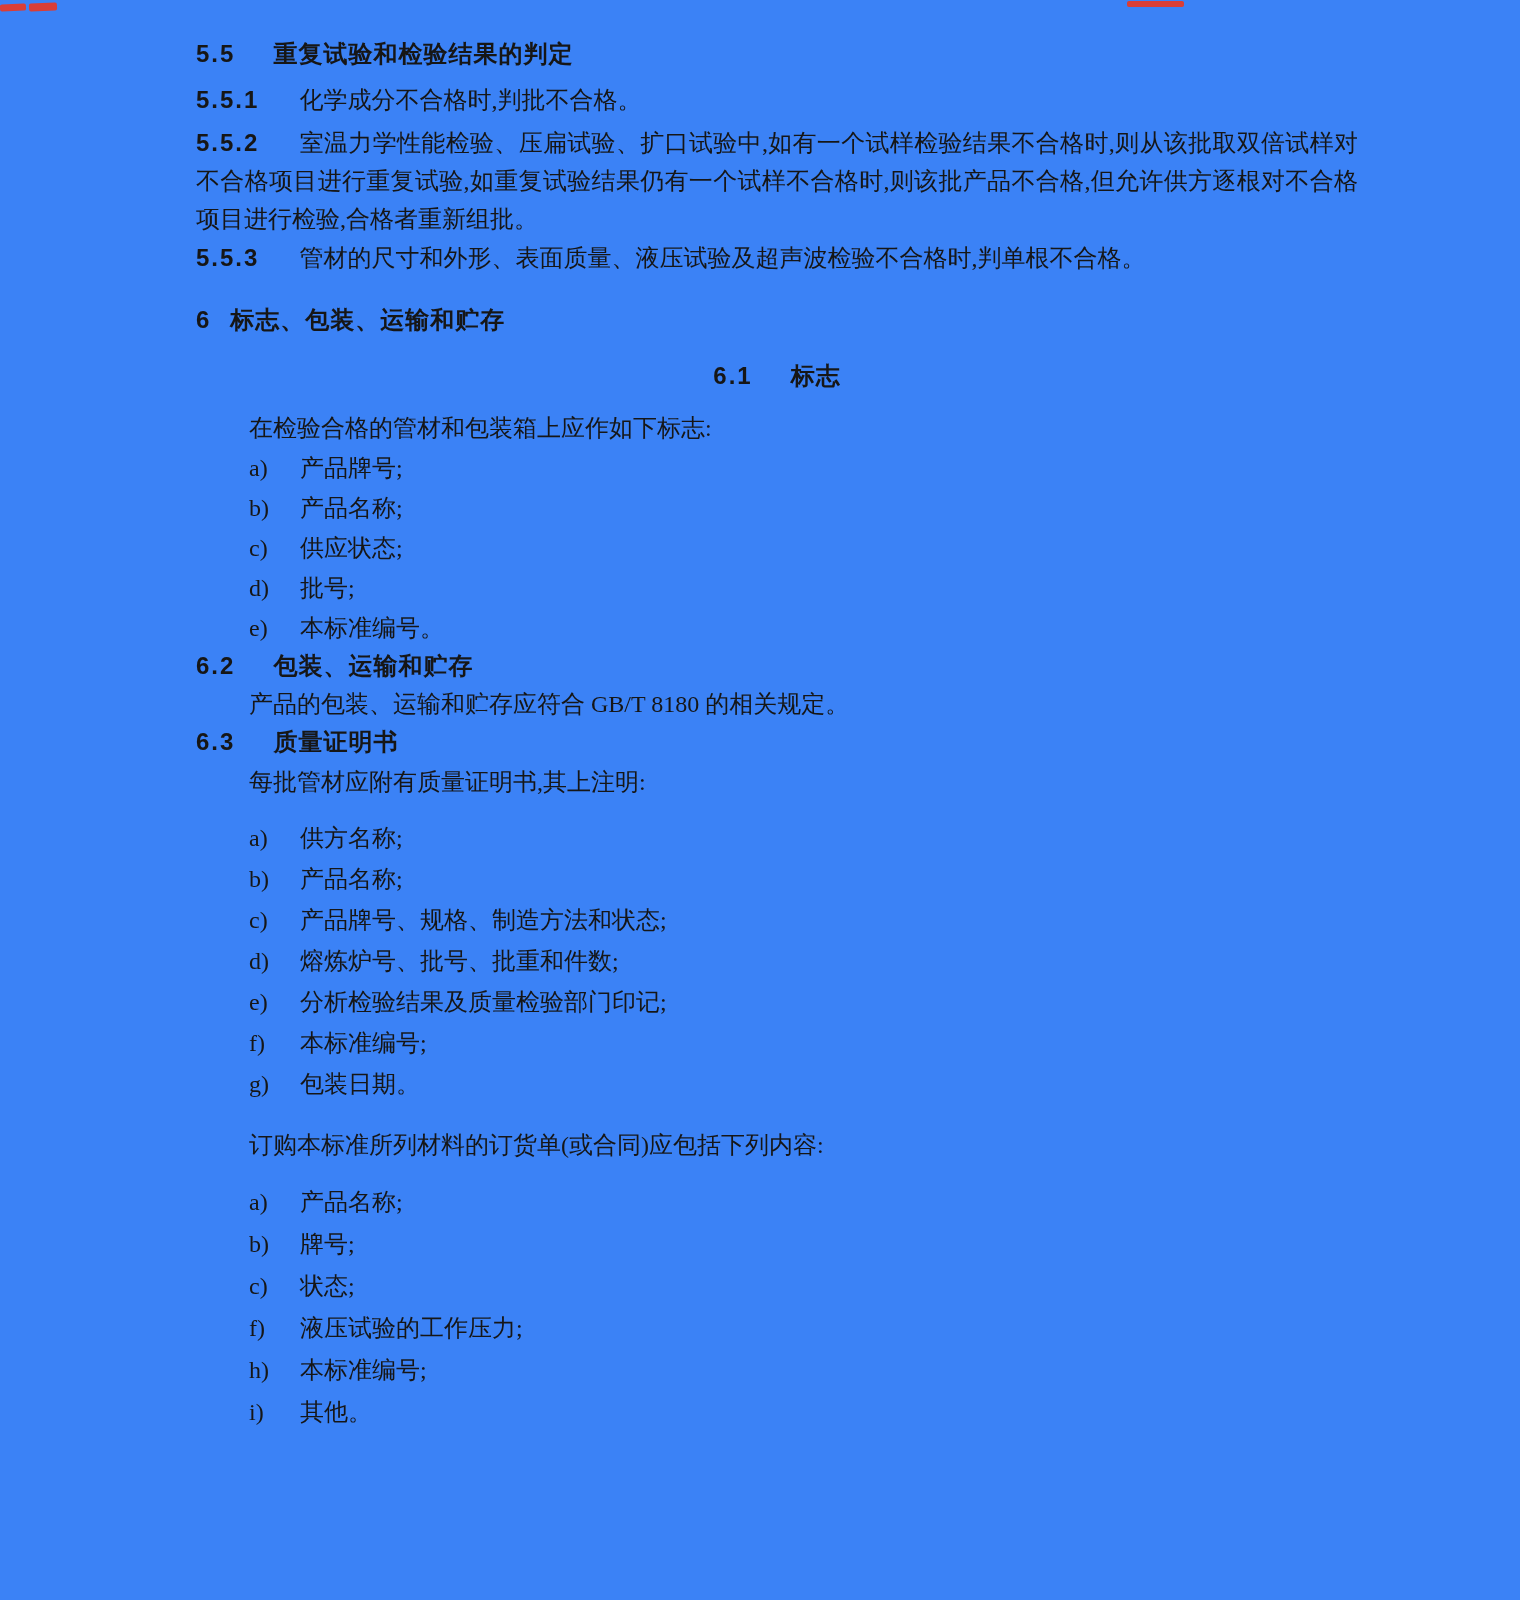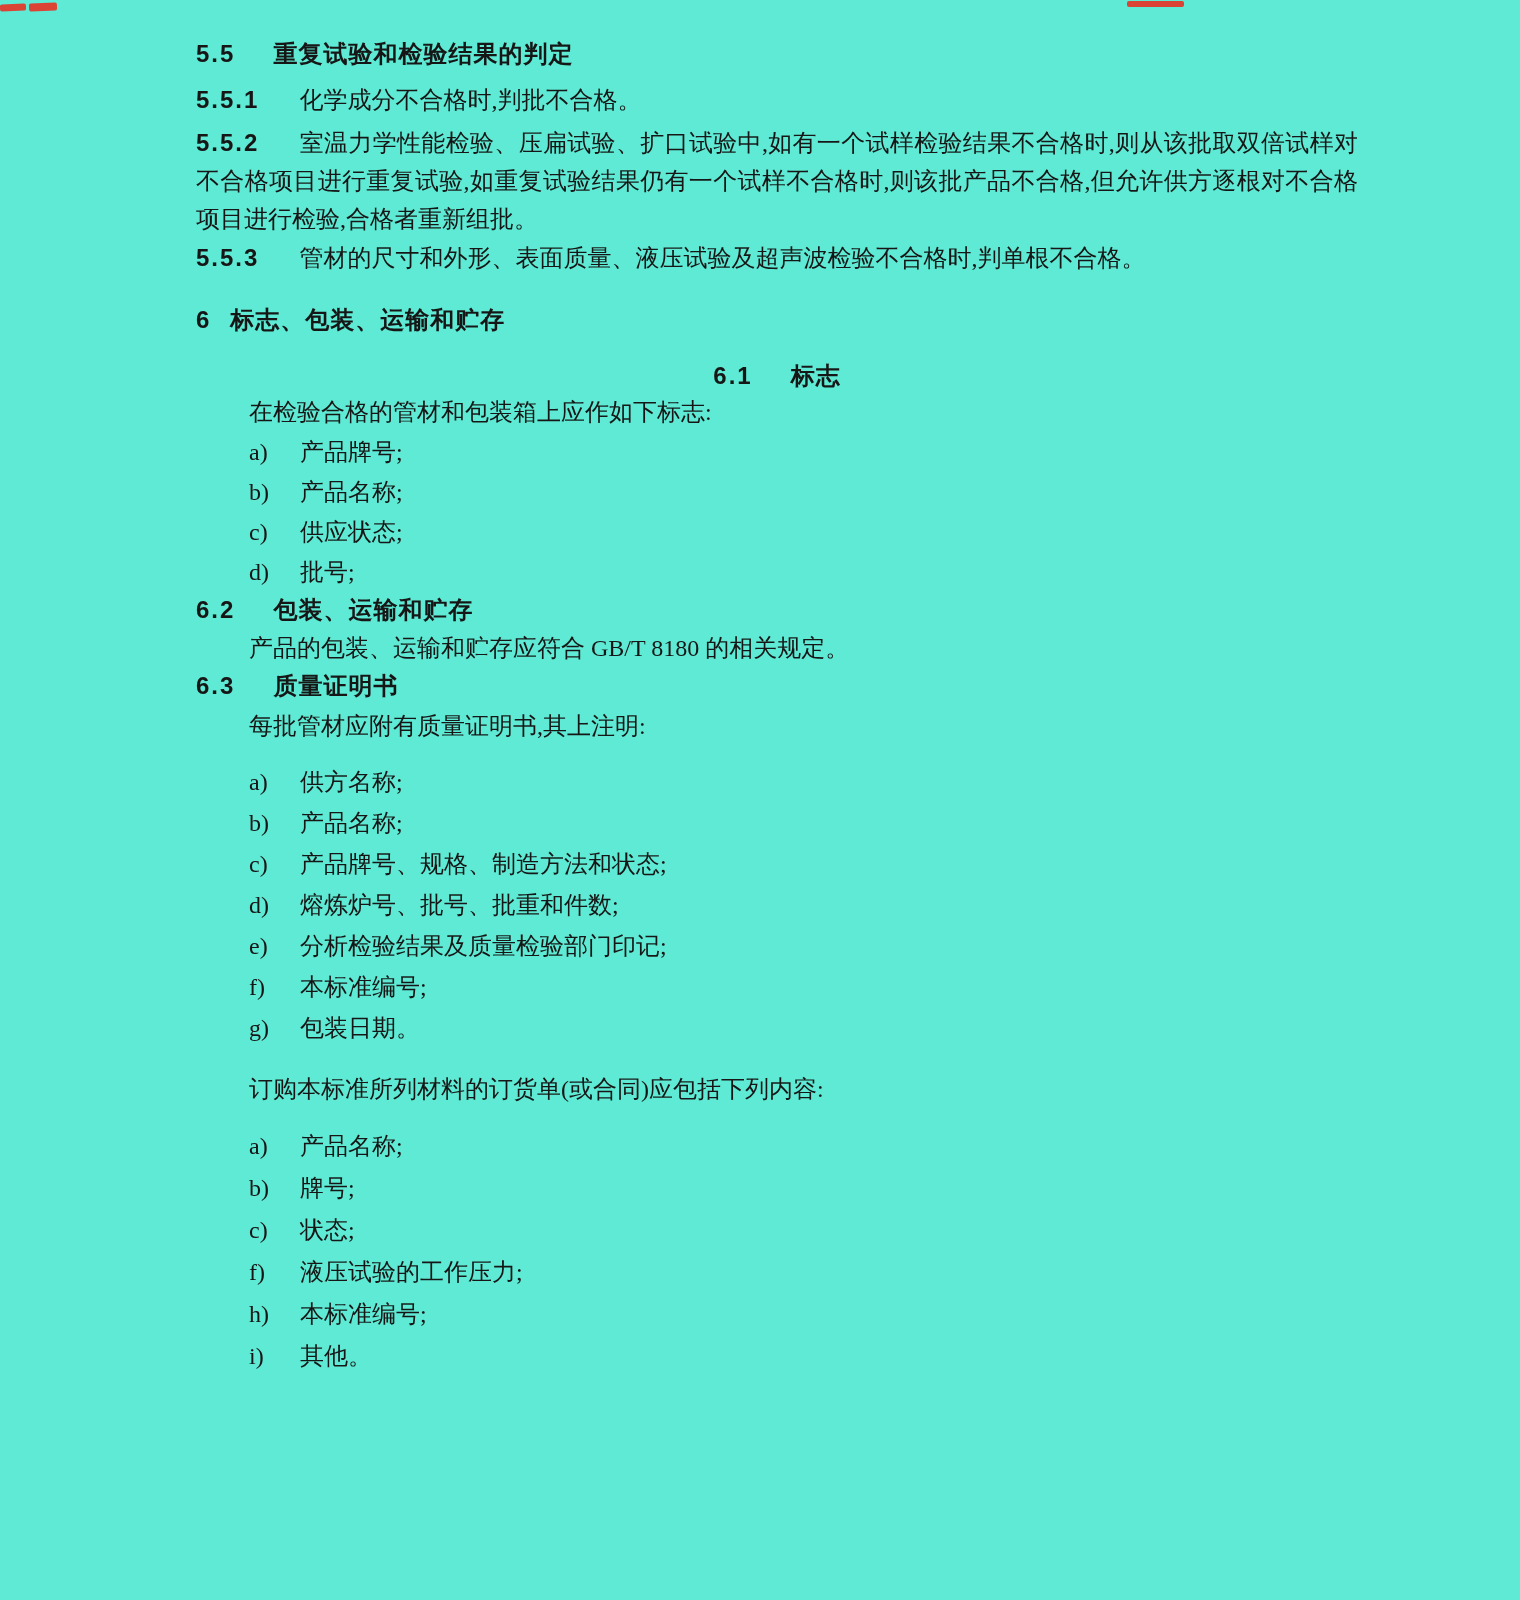--- a/index.html
+++ b/index.html
@@ -1,20 +1,20 @@
 <!DOCTYPE html>
 <html><head>
 <meta charset="utf-8">
 <style>
   html, body { margin: 0; padding: 0; background: #ffffff; }
   .page {
     position: relative;
     width: 1520px;
     height: 1600px;
-    background: #5eead4;
+    background: #3b82f6;
     overflow: hidden;
     font-family: "Liberation Serif", "DejaVu Serif", serif;
     color: #161616;
   }
   .content {
     position: absolute;
     left: 196px;
     top: 38px;
     width: 1162px;
     font-size: 24px;
@@ -37,21 +37,21 @@
   .justify { text-align: justify; text-align-last: left; line-height: 38px; }
   .indent { padding-left: 53px; }
   .item { padding-left: 53px; }
   .label { display: inline-block; width: 51px; }
   
   .c551 { margin-top: 14px; }
   .c552 { margin-top: 8px; }
   .c553 { margin-top: 4px; }
   .h6   { margin-top: 30px; }
   .h61  { margin-top: 24px; text-align: center; }
-  .p61  { margin-top: 4px; }
+  .p61  { margin-top: 20px; }
   .list61 { margin-top: 4px; }
   .list61 .item { line-height: 40px; }
   .h62  { margin-top: 2px; }
   .p62  { margin-top: 6px; }
   .h63  { margin-top: 6px; }
   .p63  { margin-top: 8px; }
   .list63 { margin-top: 20px; }
   .list63 .item { line-height: 41px; }
   .h7   { margin-top: 18px; }
   .p7   { margin-top: 24px; }
@@ -103,20 +103,21 @@
       <span class="hnum2">6.1</span><span>标志</span>
     </div>
 
     <p class="indent p61">在检验合格的管材和包装箱上应作如下标志:</p>
 
     <div class="list61">
       <p class="item"><span class="label">a)</span><span>产品牌号;</span></p>
       <p class="item"><span class="label">b)</span><span>产品名称;</span></p>
       <p class="item"><span class="label">c)</span><span>供应状态;</span></p>
       <p class="item"><span class="label">d)</span><span>批号;</span></p>
+      <p class="item"><span class="label">e)</span><span>本标准编号。</span></p>
     </div>
 
     <div class="heading h62">
       <span class="hnum2">6.2</span><span>包装、运输和贮存</span>
     </div>
 
     <p class="indent p62">产品的包装、运输和贮存应符合 GB/T 8180 的相关规定。</p>
 
     <div class="heading h63">
       <span class="hnum2">6.3</span><span>质量证明书</span>

